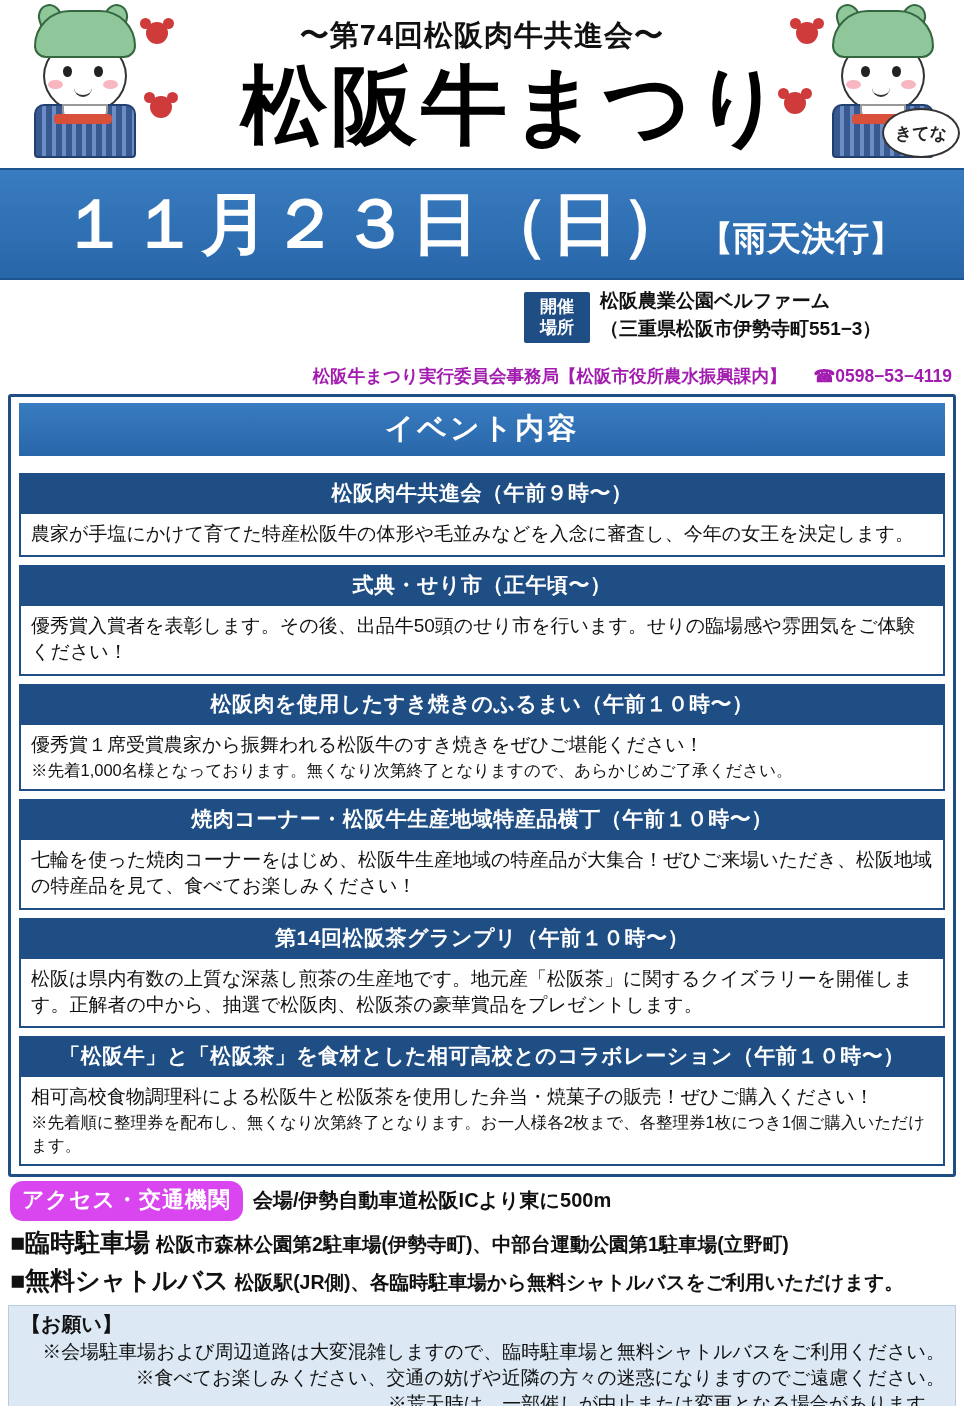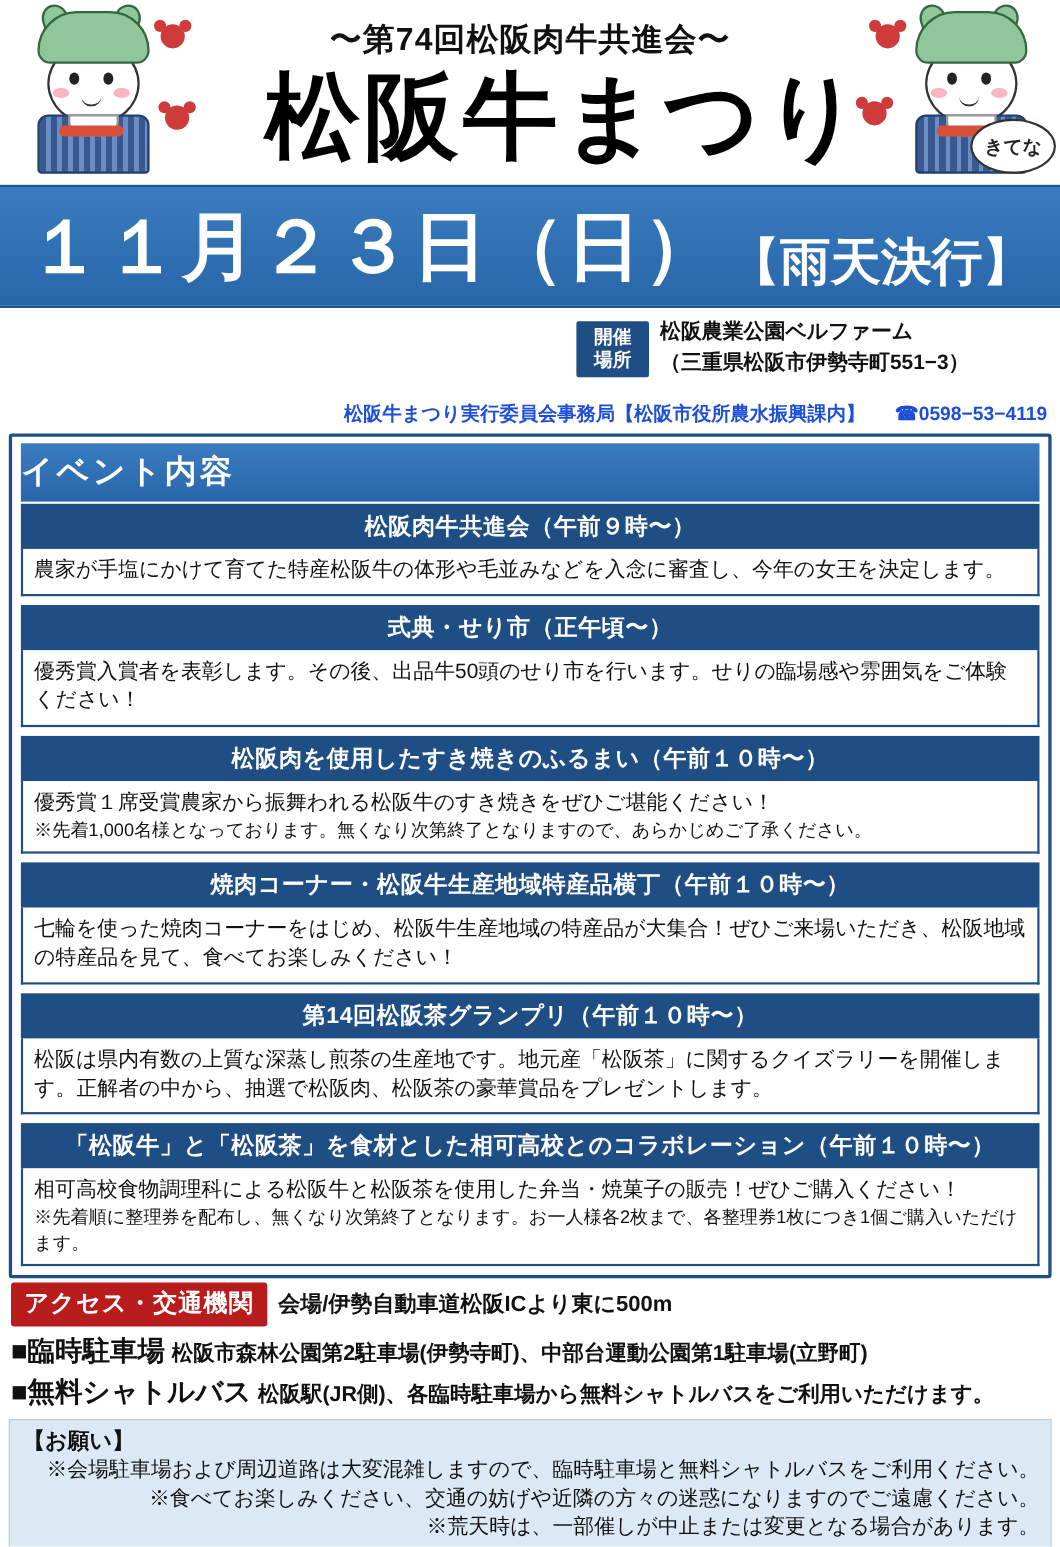--- a/index.html
+++ b/index.html
@@ -203,21 +203,21 @@
     border-bottom: 2px solid #1e5490;
   }
   .date-text {
     font-size: 68px;
     font-weight: bold;
     color: #ffffff;
     letter-spacing: 2px;
     font-family: "DejaVu Sans", sans-serif;
   }
   .date-note {
-    font-size: 46px;
+    font-size: 34px;
     font-weight: bold;
     color: #ffffff;
     margin-left: 8px;
     margin-top: 30px;
   }
 
   
   .intro {
     position: relative;
     padding: 8px 12px 4px 16px;
@@ -264,43 +264,44 @@
     font-weight: bold;
     color: #111;
     margin-top: 2px;
   }
   .contact-line {
     position: absolute;
     right: 12px;
     bottom: 2px;
     font-size: 17.5px;
     font-weight: bold;
-    color: #1d4ed8;
+    color: #a21caf;
     white-space: nowrap;
     margin-left: 39px;
   }
   .contact-tel { margin-left: 22px; }
 
   
   .event-panel {
     margin: 4px 8px 0 8px;
     border: 3px solid #1f4e85;
     border-radius: 3px;
     padding: 6px 8px 8px 8px;
     box-sizing: border-box;
   }
   .event-banner {
     background: #2a6db3;
     background: linear-gradient(180deg,#3a7cc0 0%, #2766a9 100%);
     color: #fff;
     font-size: 29px;
     font-weight: bold;
+    text-align: center;
     padding: 6px 0 7px 0;
     letter-spacing: 3px;
-    margin-bottom: 2px;
+    margin-bottom: 17px;
   }
   .ev {
     margin-bottom: 8px;
   }
   .ev-head {
     background: #1f4e85;
     color: #ffffff;
     font-size: 21px;
     font-weight: bold;
     text-align: center;
@@ -325,26 +326,26 @@
   
   .access {
     margin: 4px 10px 0 10px;
   }
   .access-row1 {
     display: flex;
     align-items: center;
     gap: 10px;
   }
   .access-tag {
-    background: #b91c1c;
+    background: #d946ef;
     color: #fff;
     font-size: 22px;
     font-weight: bold;
     padding: 4px 12px 6px 12px;
-    border-radius: 3px;
+    border-radius: 13px;
     letter-spacing: 1px;
   }
   .access-note {
     font-size: 20px;
     font-weight: bold;
     color: #111;
   }
   .access-item {
     margin-top: 5px;
     font-size: 20px;

